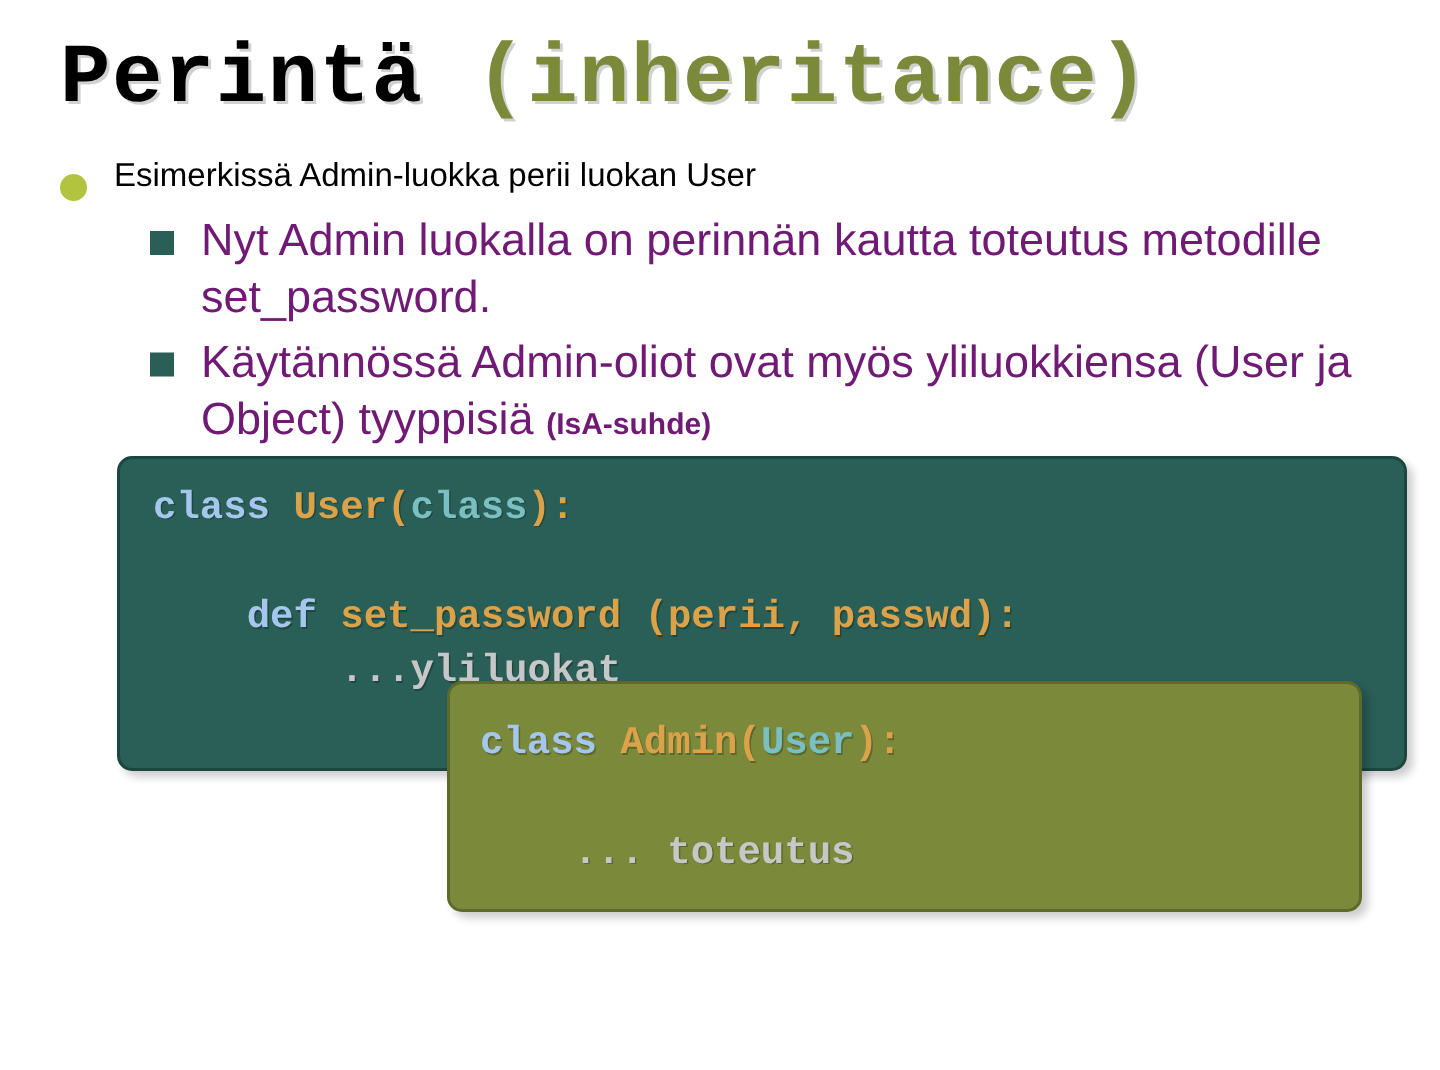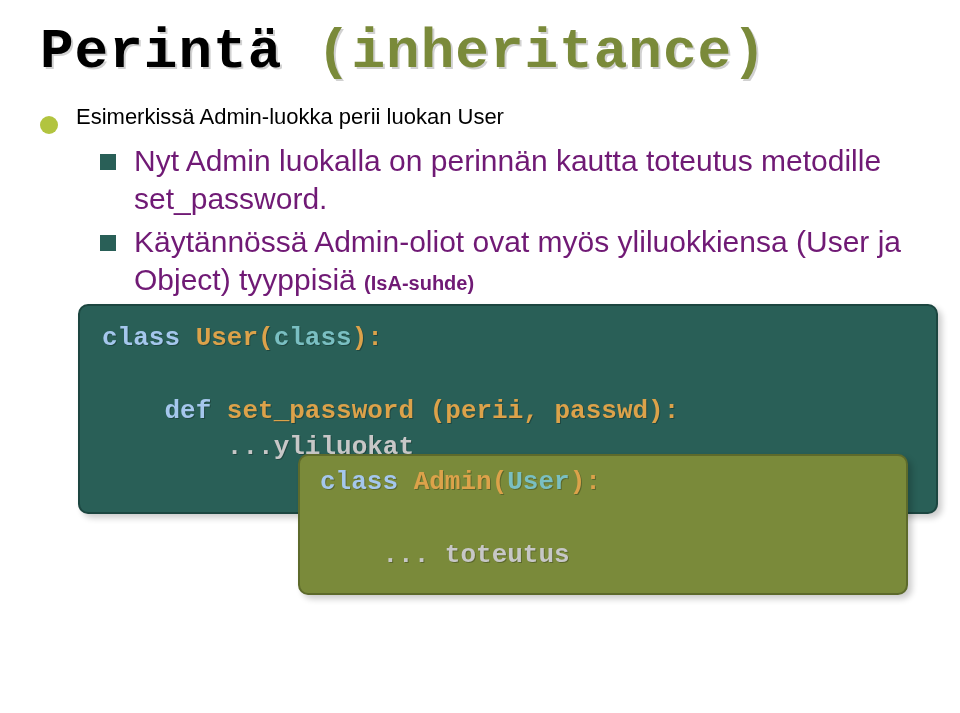--- a/index.html
+++ b/index.html
@@ -83,21 +83,21 @@
     box-sizing: border-box;
   }
   .box2 {
     position: absolute;
     left: 220px;
     top: 150px;
     width: 610px;
     background: #7a8a3a;
     border: 2px solid #5d6a2b;
     border-radius: 10px;
-    padding: 8px 20px 20px 20px;
+    padding: 21px 20px 20px 20px;
     box-shadow: 4px 4px 6px rgba(0,0,0,0.2);
     min-height: 110px;
     box-sizing: border-box;
   }
   .code {
     font-family: "Courier New", monospace;
     font-size: 26px;
     font-weight: bold;
     white-space: pre;
     line-height: 1.4;

